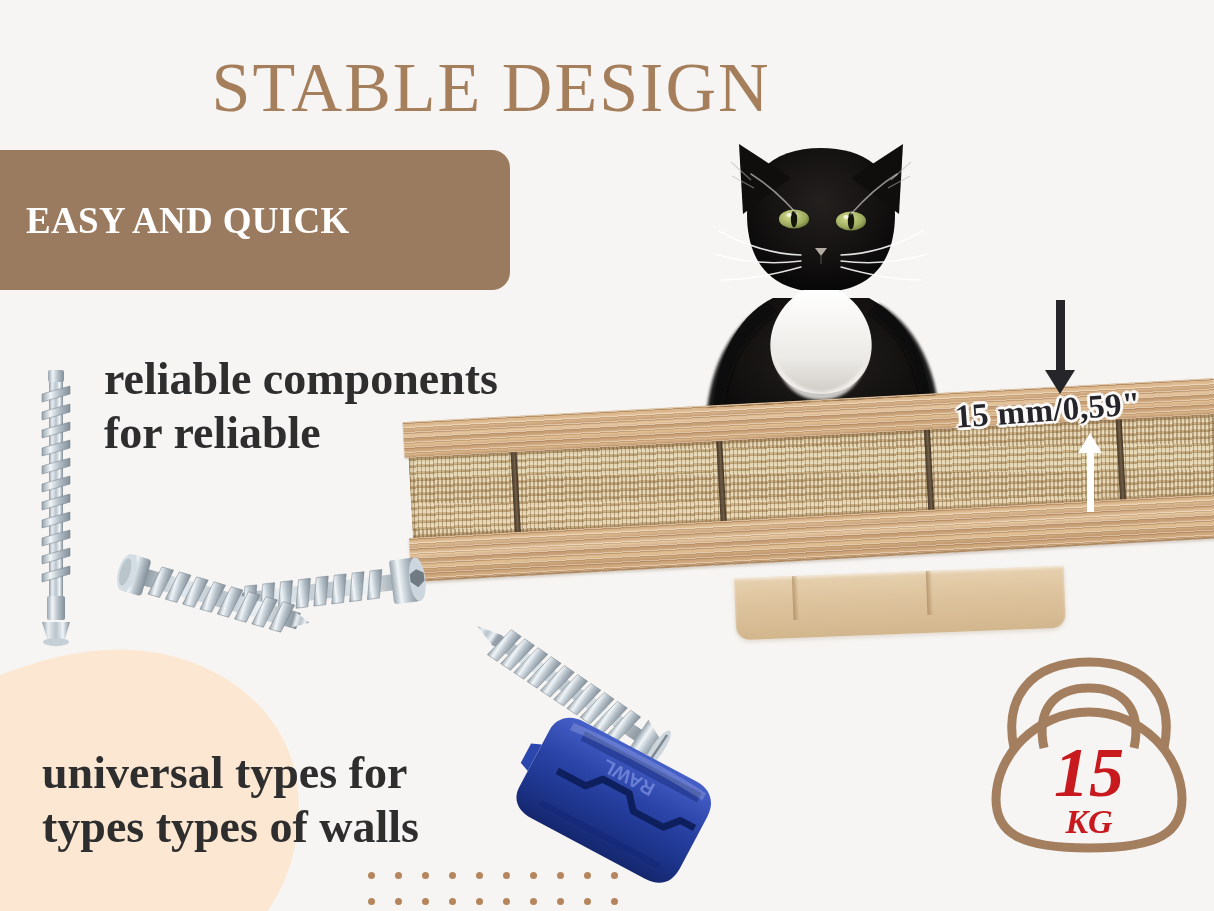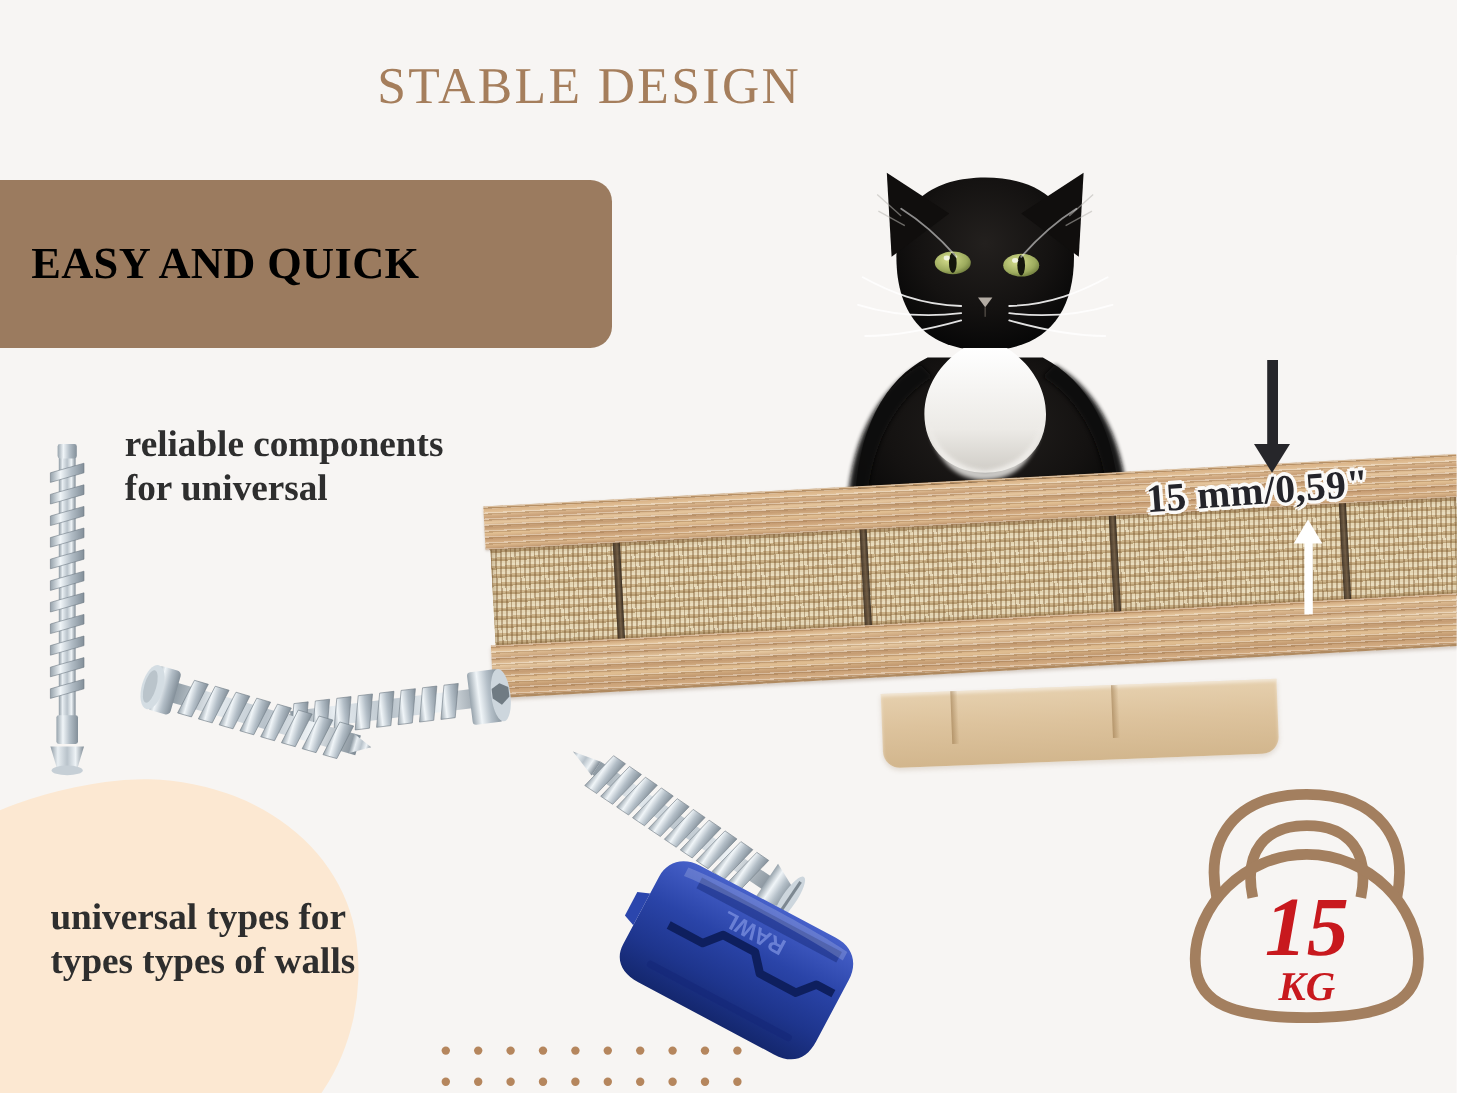--- a/index.html
+++ b/index.html
@@ -42,53 +42,53 @@
     border-radius:50%;
     background:#b5865d;
   }
 
   
   .headline {
     position:absolute;
     left:0; top:48px;
     width:982px;
     text-align:center;
-    font-size:43px;
+    font-size:70px;
     letter-spacing:2px;
     font-weight:400;
     color:#a57e5c;
     font-family:"Liberation Serif", serif;
   }
 
   
   .banner {
     position:absolute;
     left:0; top:150px;
     width:510px;
     min-height:140px;
     background:#9b7b5f;
     border-radius:0 18px 18px 0;
     padding:24px 30px 22px 26px;
     display:flex;
     align-items:center;
   }
   .banner-text {
-    color:#000000;
+    color:#ffffff;
     font-size:37px;
     line-height:1.14;
     font-weight:700;
     letter-spacing:0.3px;
     font-family:"Liberation Serif", serif;
   }
 
   
   .caption {
     position:absolute;
     color:#2e2e2e;
-    font-size:31px;
+    font-size:46px;
     line-height:1.18;
     font-weight:700;
     font-family:"Liberation Serif", serif;
     z-index:6;
   }
   .caption--components { left:104px; top:352px; }
   .caption--mount      { left:42px;  top:746px; }
 
   
   .shelf {
@@ -331,21 +331,21 @@
   <div class="headline">STABLE DESIGN</div>
 
   <div class="banner">
     <div class="banner-text">
       <span>EASY AND QUICK</span><br>
     </div>
   </div>
 
   <div class="caption caption--components">
     <span>reliable components</span><br>
-    <span>for universal</span>
+    <span>for reliable</span>
   </div>
 
   <div class="caption caption--mount">
     <span>universal types for</span><br>
     <span>types types of walls</span>
   </div>
 
   <div class="cat">
     <svg viewBox="0 0 330 330" xmlns="http://www.w3.org/2000/svg" aria-hidden="true">
       <defs>

